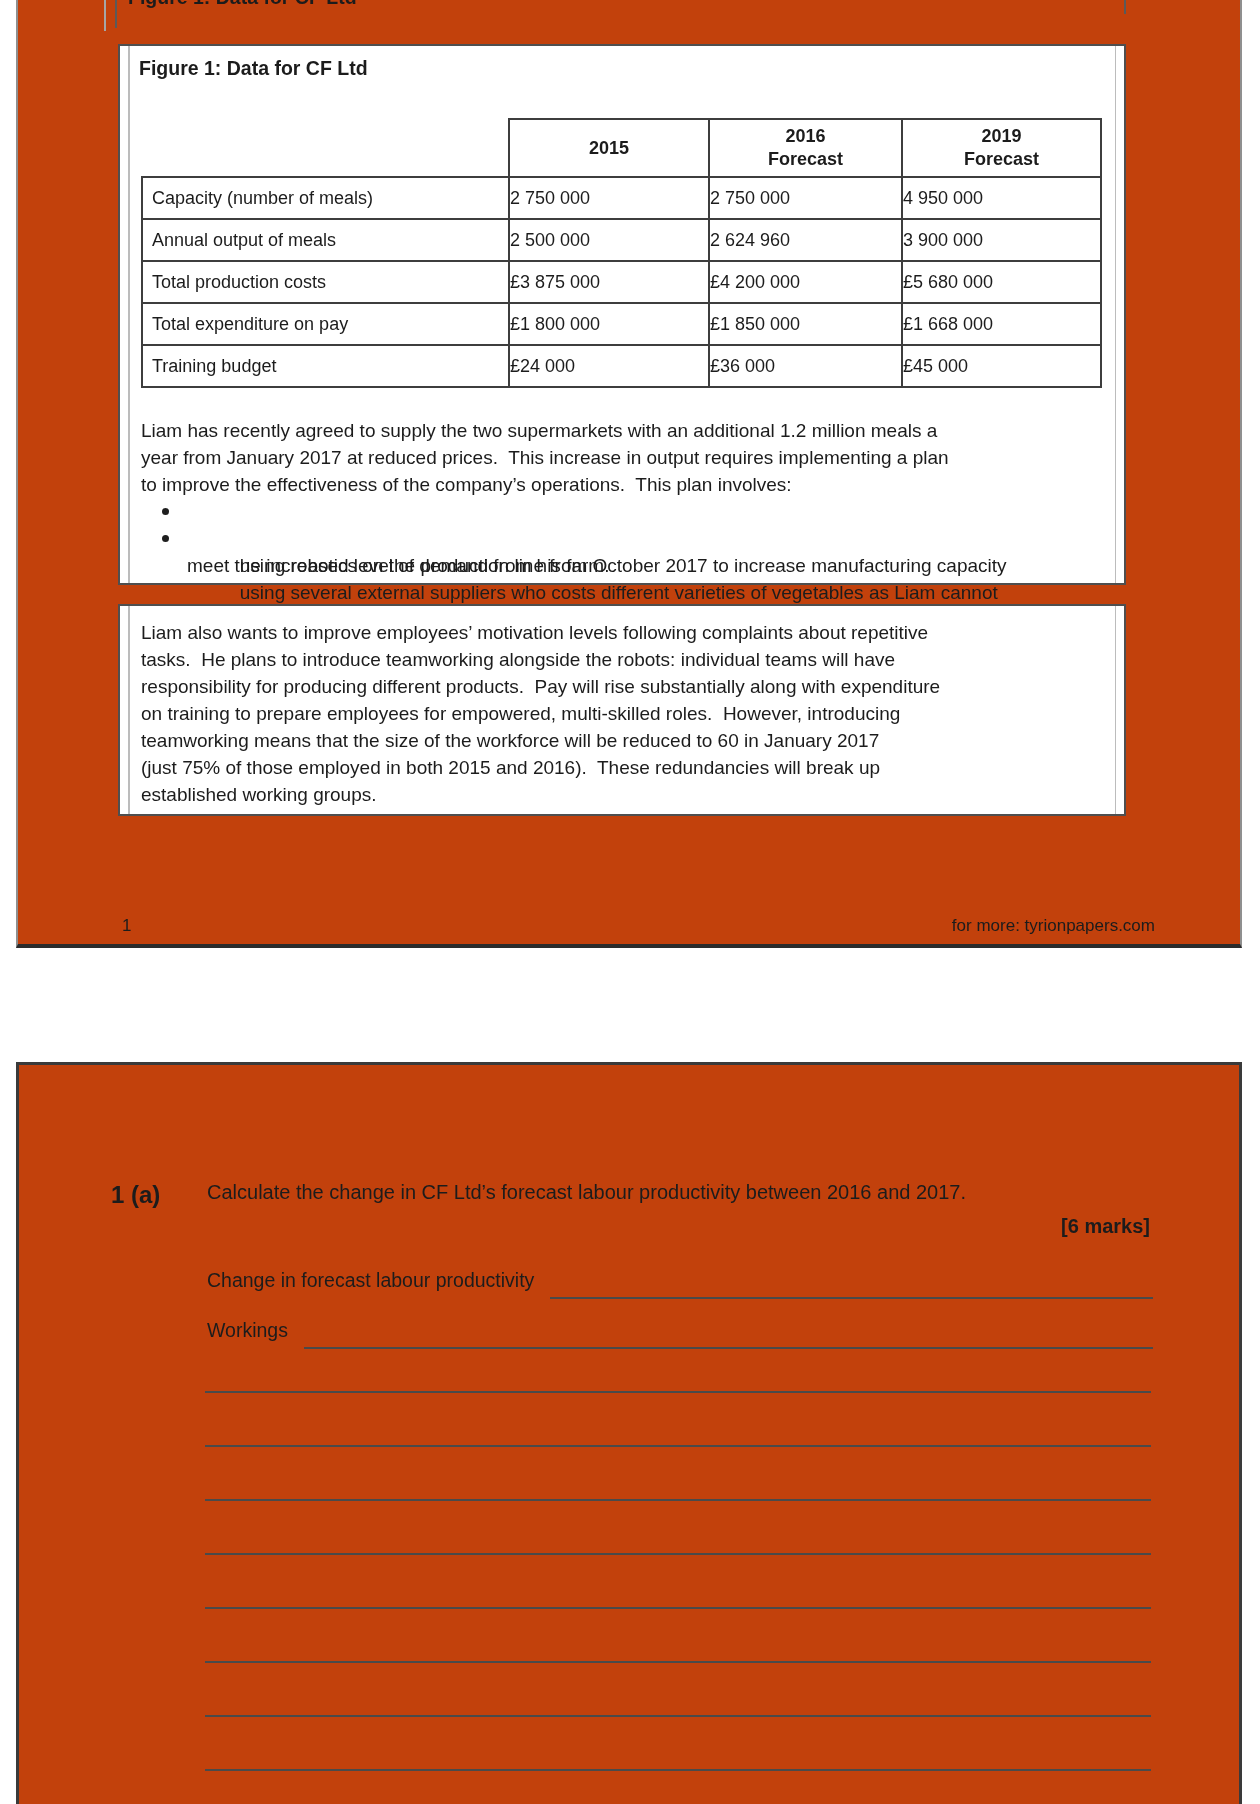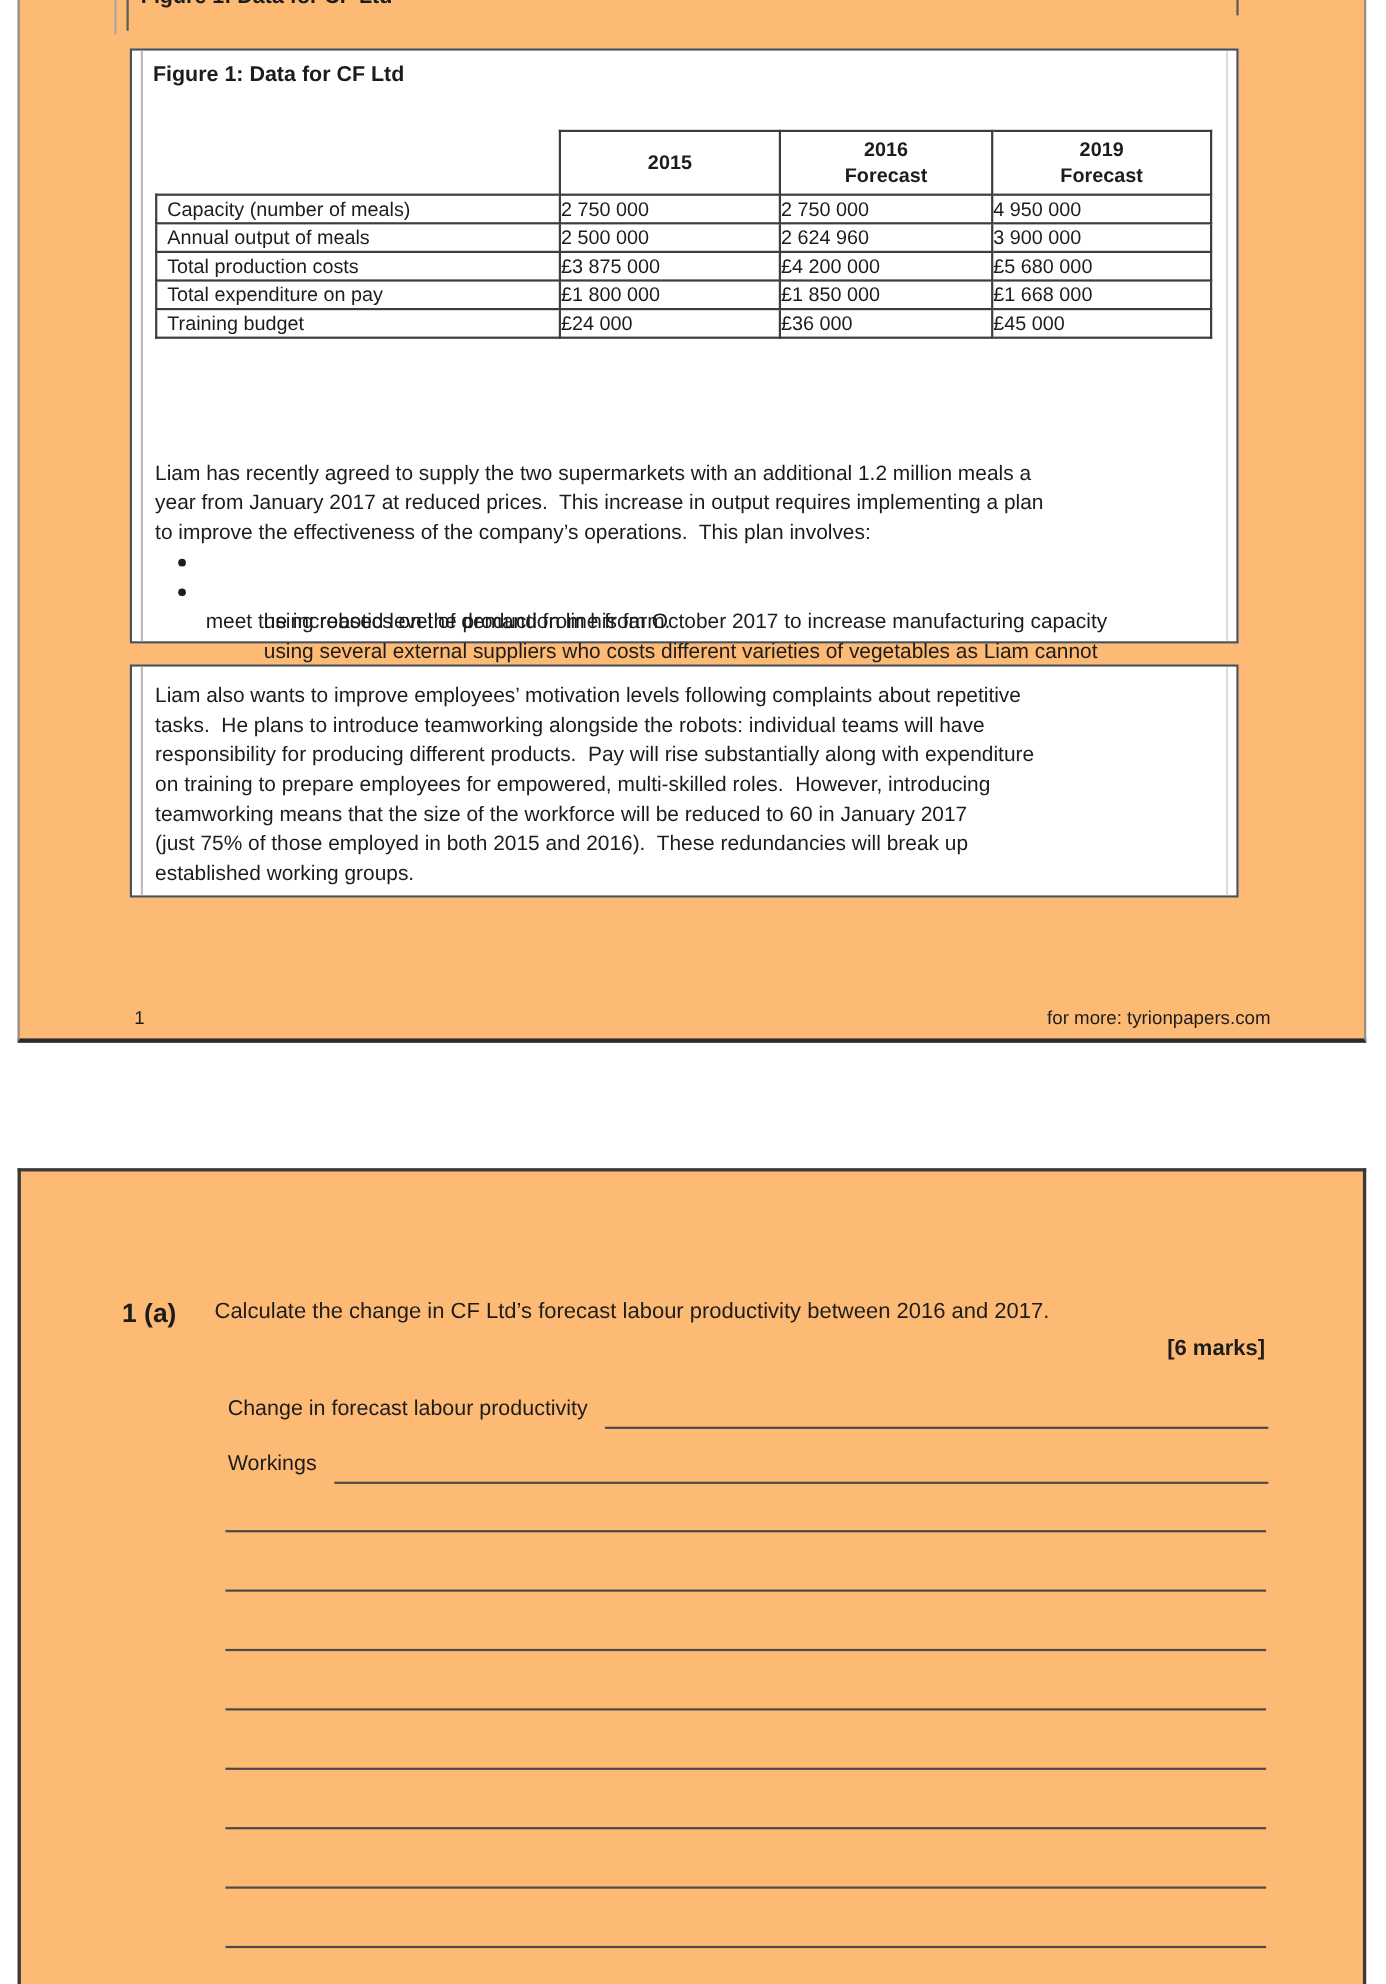--- a/index.html
+++ b/index.html
@@ -1,21 +1,21 @@
 <!DOCTYPE html>
 <html><head>
 <meta charset="utf-8">
 <style>
   * { box-sizing: border-box; }
   html,body { margin:0; padding:0; background:#ffffff; }
   body {
     width:1260px; height:1804px; position:relative; overflow:hidden;
     font-family:"Liberation Sans", sans-serif; color:#1c1c1c;
   }
-  .page { position:absolute; background:#fdba74; }
+  .page { position:absolute; background:#c2410c; }
   #page1 {
     left:16px; top:0; width:1226px; height:948px;
     border-left:2px solid #8f8f8f; border-right:2px solid #8f8f8f;
     border-bottom:4px solid #2b2b2b;
   }
   #page2 {
     left:16px; top:1062px; width:1226px; height:742px;
     border-left:3px solid #3a3a3a; border-right:3px solid #3a3a3a; border-top:3px solid #3a3a3a;
   }
   
@@ -35,38 +35,38 @@
 
   .fig-title { position:absolute; left:19px; top:11px; margin:0; font-size:19.5px; font-weight:bold; white-space:pre; }
 
   table.data-table {
     position:absolute; left:21px; top:72px; width:959px;
     border-collapse:collapse; table-layout:fixed; font-size:18px;
   }
   .data-table th, .data-table td { border:2px solid #3d3d3d; padding:0; }
   .data-table th.blank-th { border:none; }
   .data-table thead th { height:58px; font-weight:bold; text-align:center; vertical-align:middle; line-height:23px; }
-  .data-table tbody tr { height:26px; }
+  .data-table tbody tr { height:42px; }
   .data-table td.rlabel { text-align:left; padding-left:9px; font-weight:normal; white-space:pre; }
   .data-table td.val { text-align:left; padding-right:30px; white-space:pre; }
 
   .para { position:absolute; left:21px; font-size:19px; line-height:27px; }
   .fig-para { top:371px; }
   .info-para { top:13px; }
   .pline { white-space:pre; height:27px; }
   .pline.bullet { padding-left:46px; position:relative; }
   .pline.bcont  { padding-left:46px; }
   .dot { position:absolute; left:21px; top:10px; width:7px; height:7px; border-radius:50%; background:#1e1e1e; }
 
   .pgnum { position:absolute; left:104px; top:916px; font-size:17px; }
   .site  { position:absolute; right:85px; top:916px; font-size:17px; white-space:pre; }
 
   
   .qnum  { position:absolute; left:92px;  top:116px; font-size:24px; font-weight:bold; white-space:pre; }
-  .qtext { position:absolute; left:176px; top:116px; font-size:20px; white-space:pre;text-align:center; }
+  .qtext { position:absolute; left:188px; top:116px; font-size:20px; white-space:pre;text-align:center; }
   .marks { position:absolute; right:89px; top:150px; font-size:20px; font-weight:bold; white-space:pre; }
   .frow { position:absolute; left:188px; width:946px; display:flex; align-items:flex-end; font-size:19.5px; }
   .answer-row   { top:204px; }
   .workings-row { top:254px; }
   .flabel { white-space:pre; }
   .fill-line { flex:1; margin-left:16px; border-bottom:2px solid #4a4a4a; transform:translateY(7px); height:10px; }
   .ans-line { position:absolute; left:186px; width:946px; border-top:2px solid #4a4a4a; }
 </style>
 </head>
 <body>

